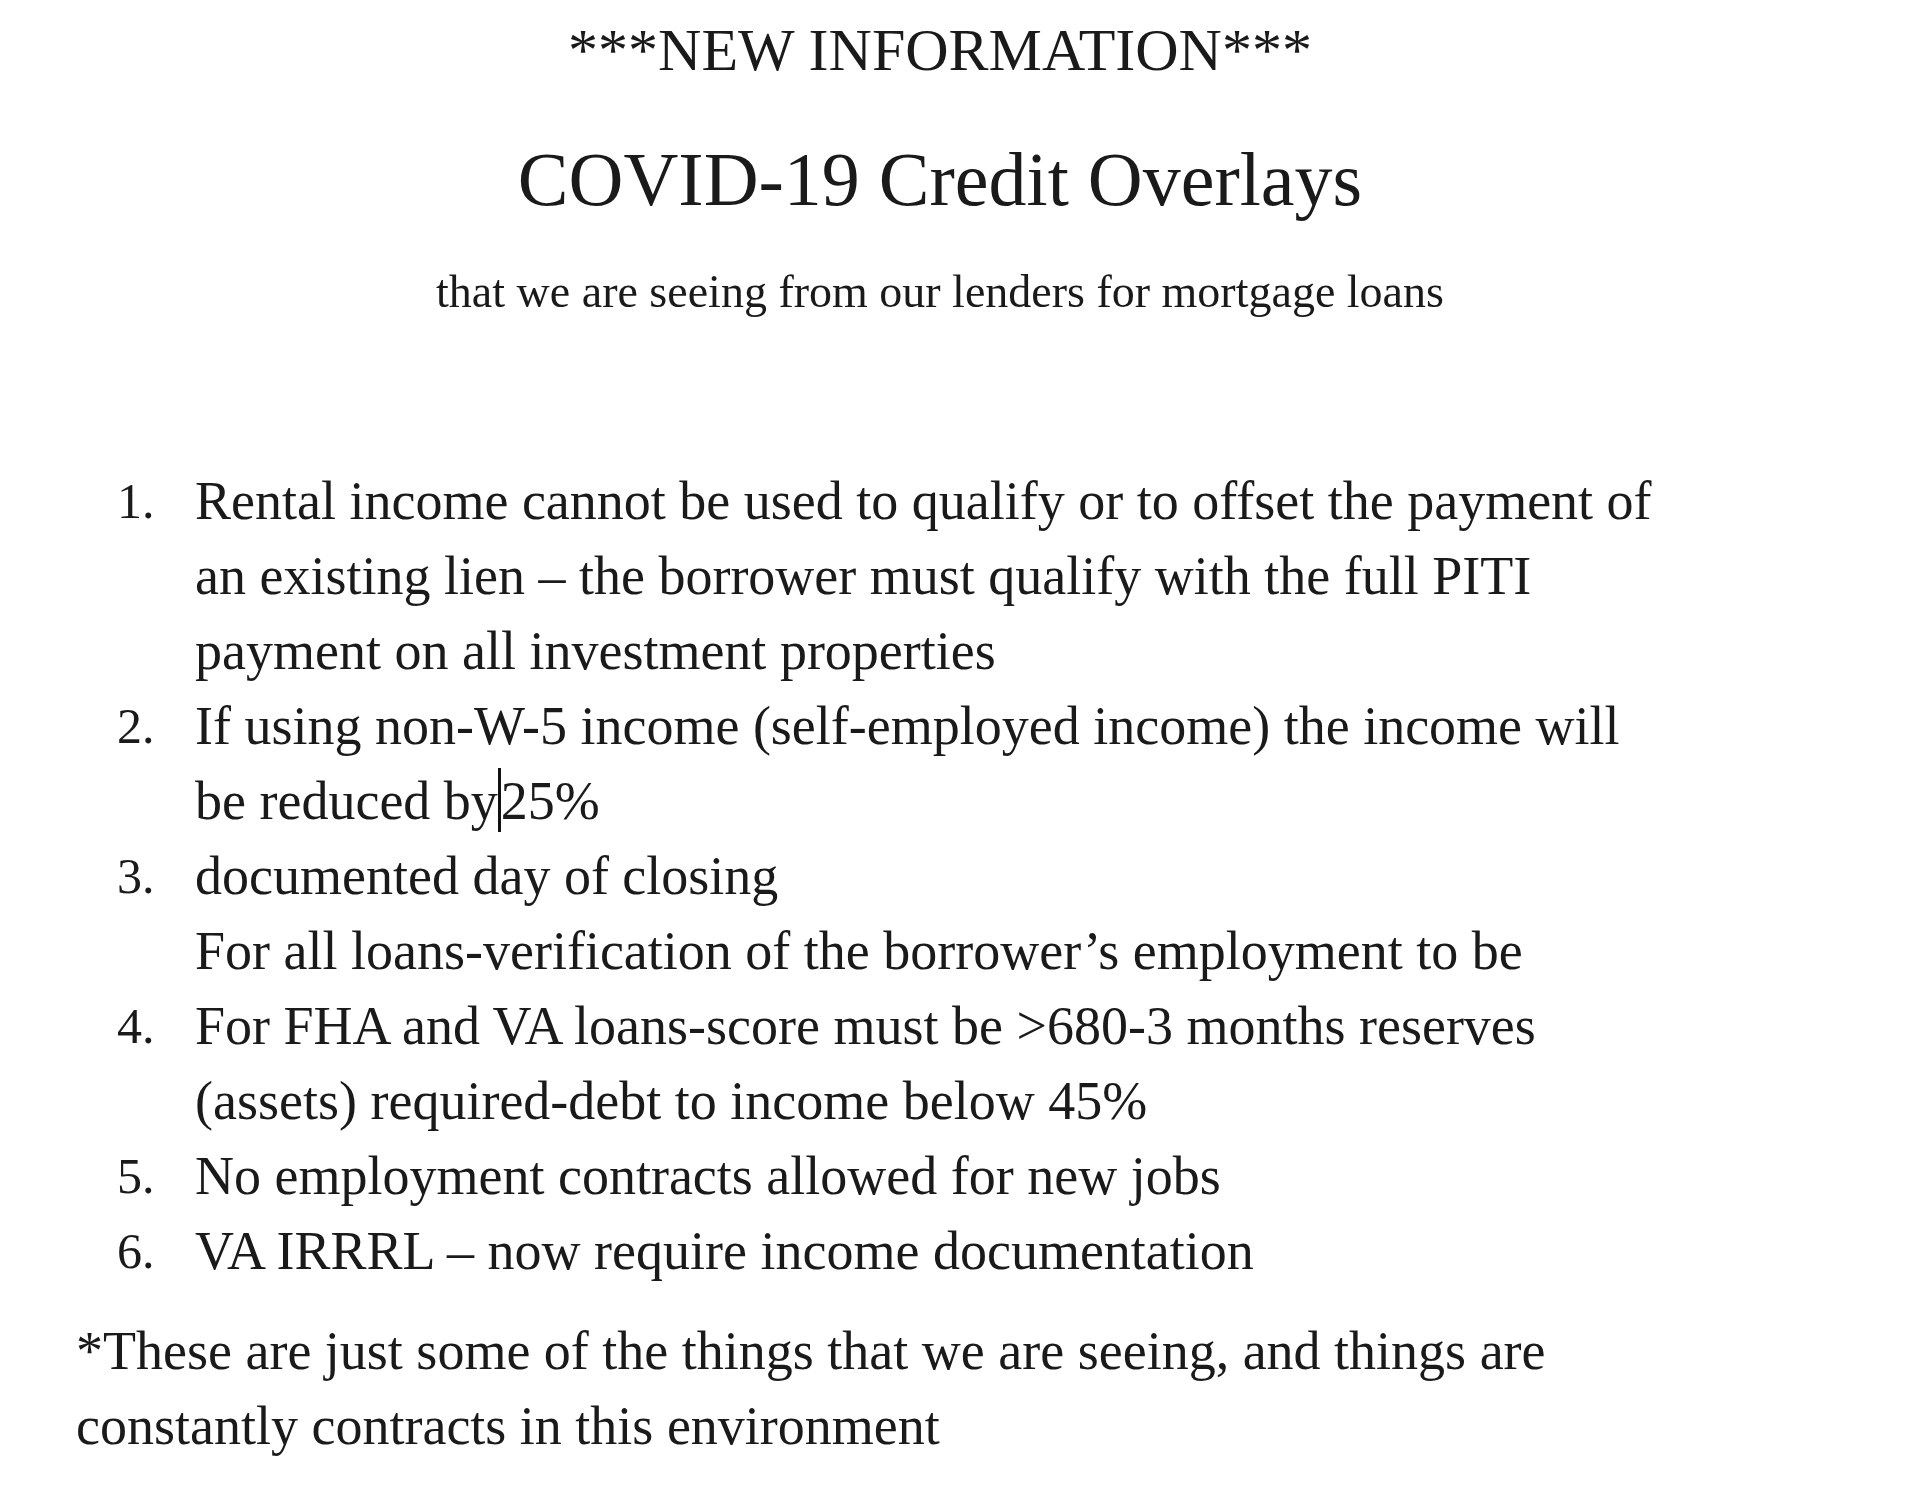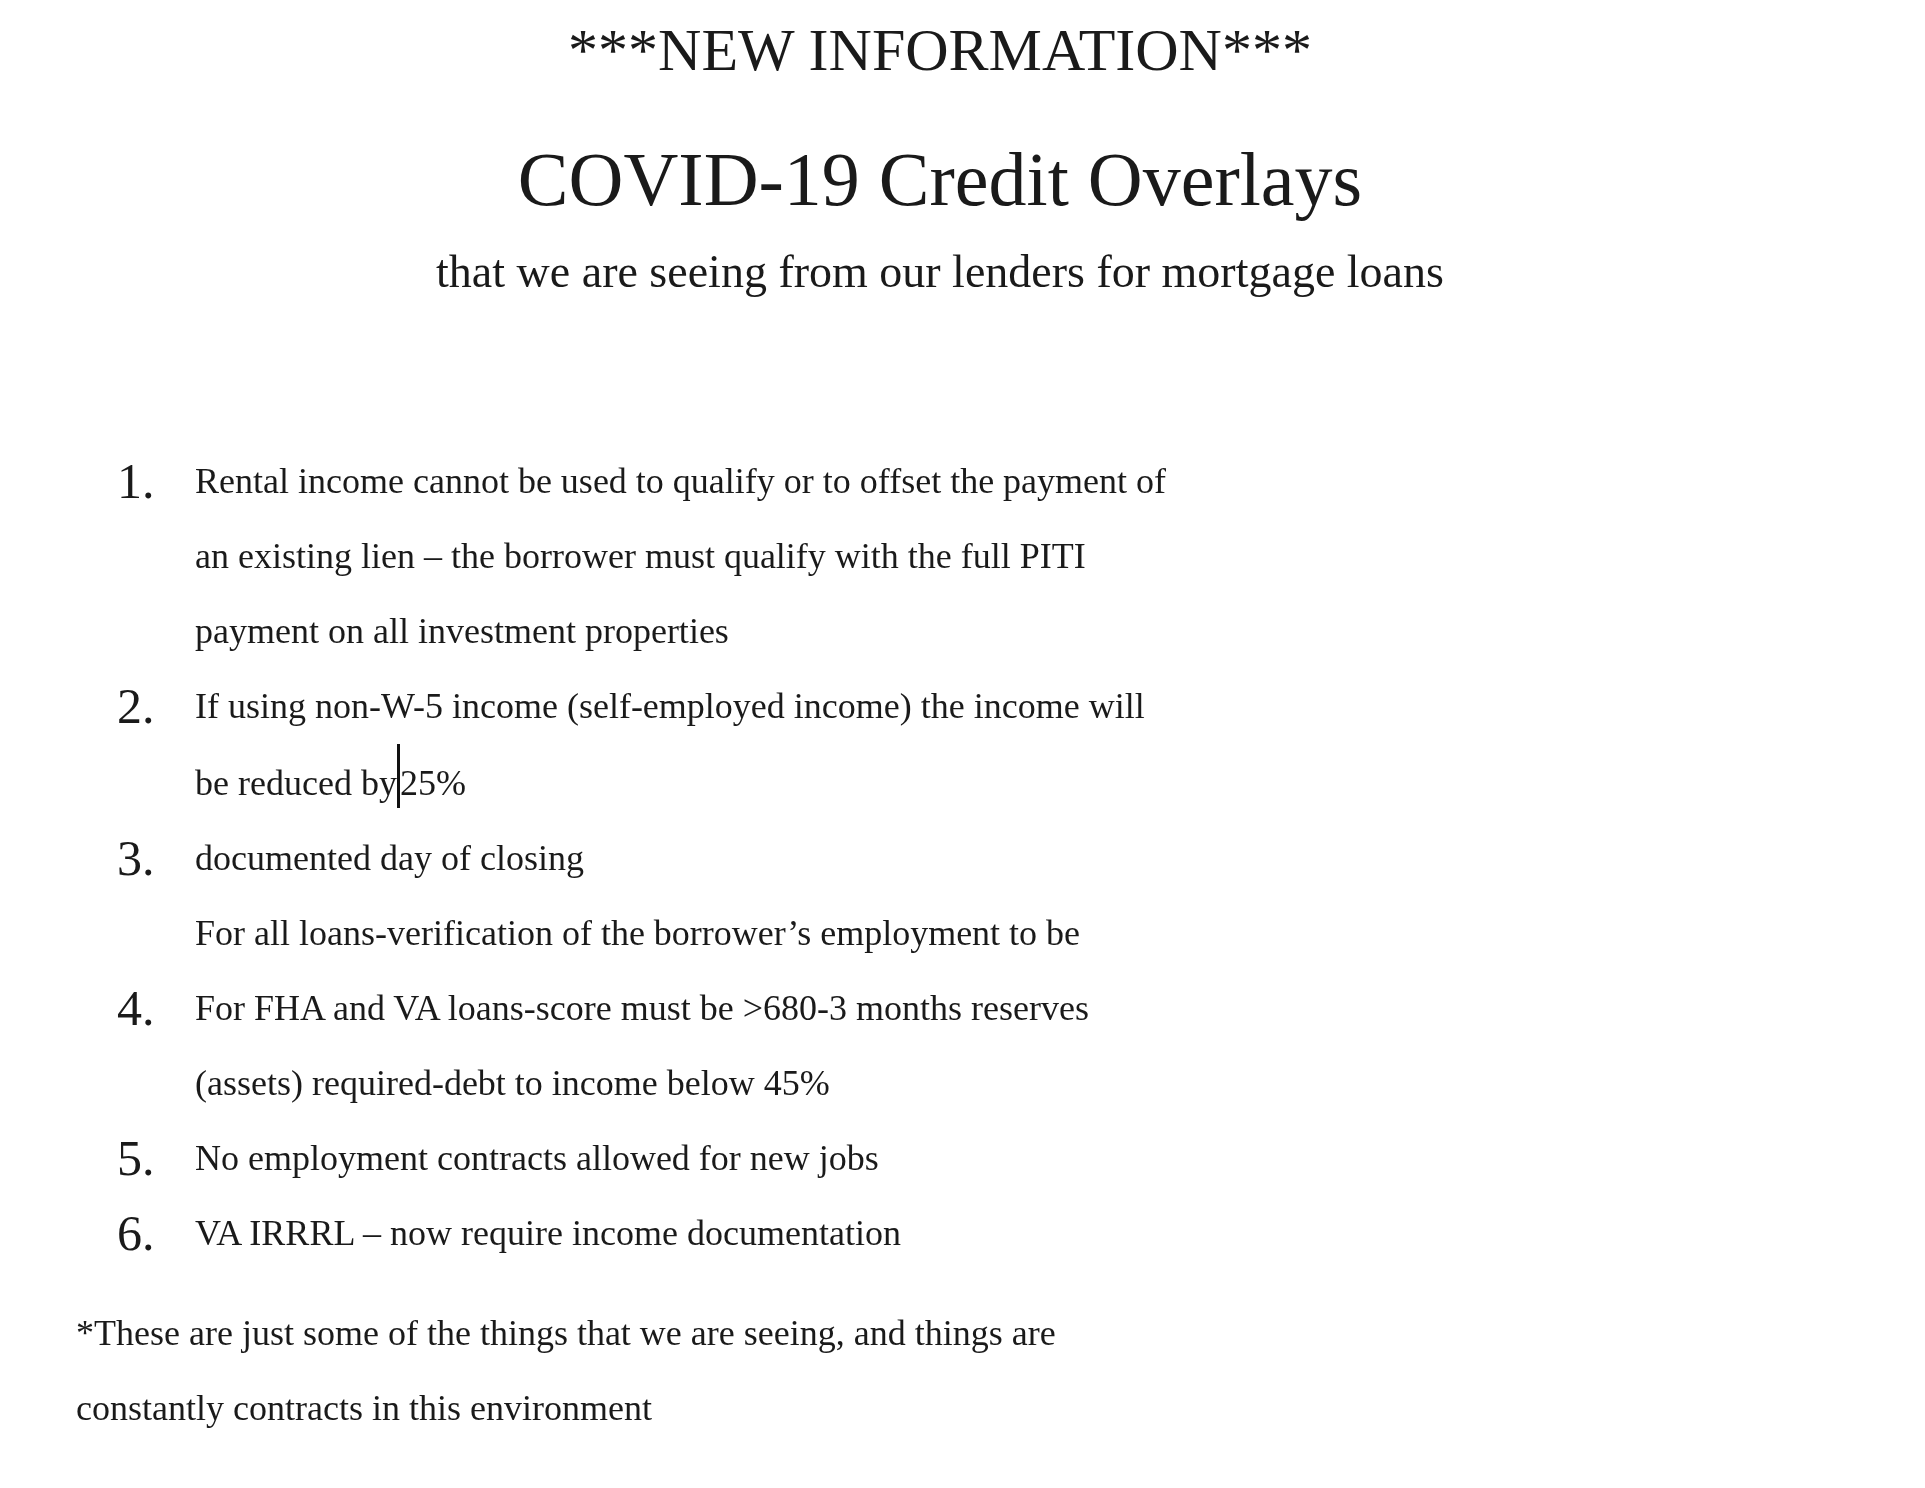--- a/index.html
+++ b/index.html
@@ -28,42 +28,42 @@
     text-align: center;
     font-size: 76px;
     line-height: 82px;
     margin-top: 58px;
     white-space: nowrap;
   }
   .subtitle {
     text-align: center;
     font-size: 46px;
     line-height: 60px;
-    margin-top: 22px;
+    margin-top: 42px;
     white-space: nowrap;
   }
   .list {
     margin-top: 142px;
     margin-left: 117px;
   }
   .list-item {
     display: flex;
     align-items: flex-start;
   }
   .list-item .num {
     width: 78px;
     flex: 0 0 78px;
     font-size: 50px;
     line-height: 75px;
   }
   .item-text {
     flex: 1 1 auto;
   }
   .line {
-    font-size: 36px;
+    font-size: 54px;
     line-height: 75px;
     white-space: nowrap;
   }
   .cursor {
     display: inline-block;
     width: 3px;
     height: 64px;
     background: #111111;
     vertical-align: -13px;
   }

